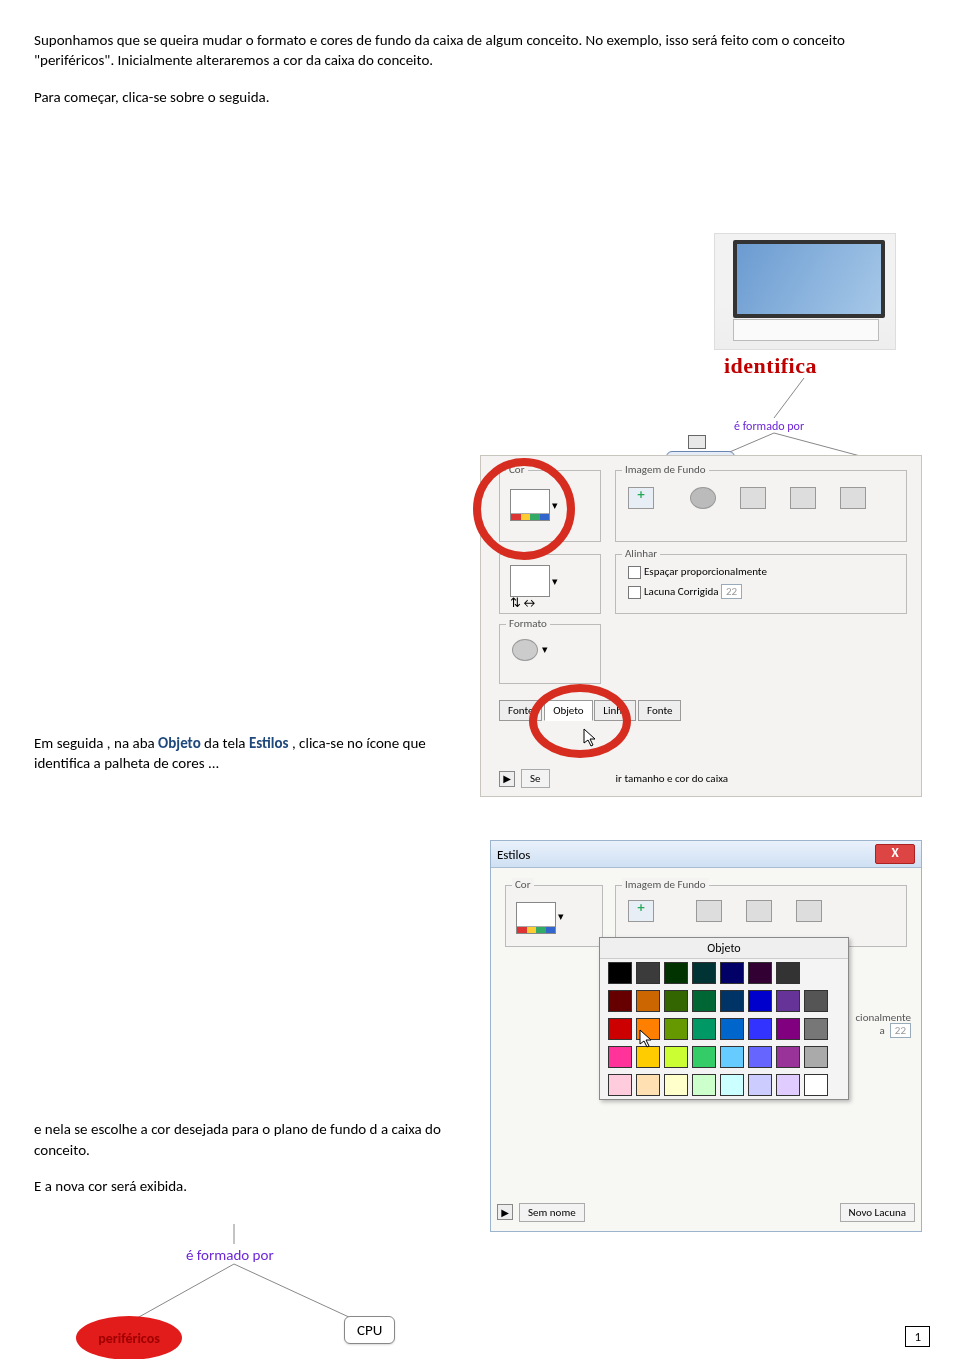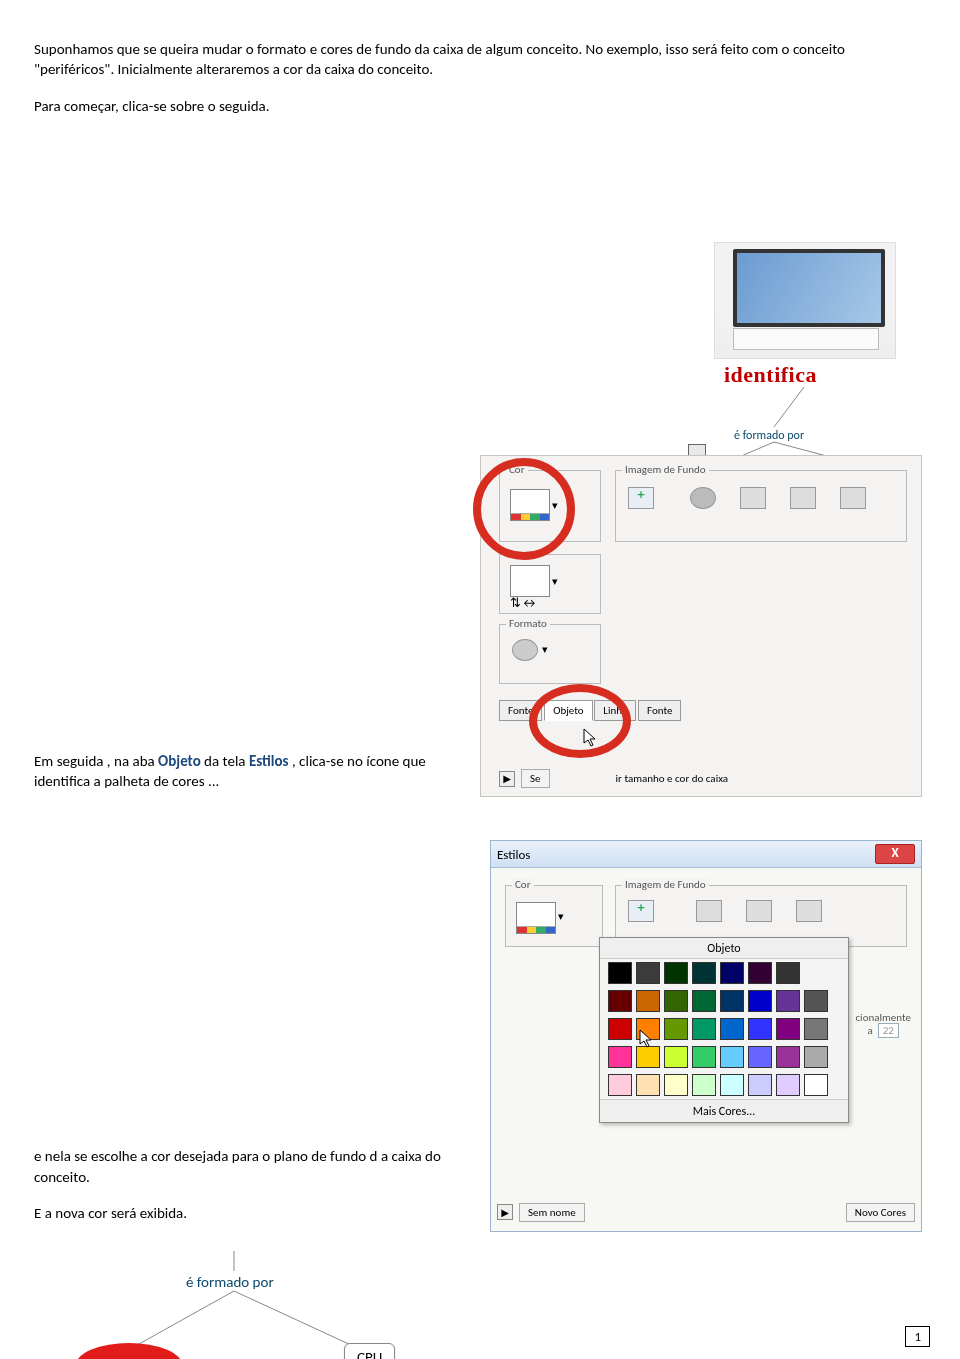--- a/index.html
+++ b/index.html
@@ -1,21 +1,21 @@
 <!DOCTYPE html>
 <html><head>
 <meta charset="utf-8">
 <style>
 body{margin:0;padding:30px 34px;font-family:Calibri,Arial,sans-serif;font-size:15px;color:#000;width:892px;background:#fff}
-.para{line-height:1.35;margin:9px 0 16px}
+.para{line-height:1.35;margin:0 0 16px}
 .boldblue{color:#1f497d;font-weight:bold}
 .fig-cmap1{position:absolute;left:540px;top:110px;width:390px;height:310px}
 .relbox{position:relative}
 .node{position:absolute;border:1px solid #888;border-radius:6px;background:#fff;font-size:12px;padding:2px 8px;box-shadow:0 1px 2px rgba(0,0,0,.15)}
-.linklabel{position:absolute;font-size:12px;color:#0c4a6e}
+.linklabel{position:absolute;font-size:12px;color:#6d28d9}
 .computer-img{position:absolute;left:140px;top:0;width:180px;height:115px;border:1px solid #ddd;background:linear-gradient(#f2f2f2 60%,#eee)}
 .screen{position:absolute;left:18px;top:6px;width:144px;height:70px;background:linear-gradient(120deg,#6b9bd1,#a6c8e8);border:4px solid #333;border-radius:2px}
 .kbd{position:absolute;left:18px;bottom:8px;width:144px;height:20px;background:#fafafa;border:1px solid #bbb}
 .comp-label{position:absolute;left:150px;top:120px;color:#c00000;font-weight:bold;font-size:22px;font-family:'Times New Roman',serif;letter-spacing:.5px}
 .cursor{position:absolute;width:14px;height:20px}
 .cursor svg{width:14px;height:20px}
 .selnode{background:#e6ecf5;border-color:#6b86b3}
 .tool-icon{width:16px;height:12px;border:1px solid #666;background:#e8e8e8;display:inline-block}
 
 .fig-styles{position:absolute;left:480px;top:455px;width:440px;height:340px;background:#f4f3f2;border:1px solid #c8c5bf;font-size:12px}
@@ -121,20 +121,25 @@
     <span class="small-icon" style="position:absolute;left:174px;top:16px"></span>
     <span class="small-icon" style="position:absolute;left:224px;top:16px"></span>
   </div>
 
   <div class="grp" style="left:18px;top:98px;width:100px;height:58px">
     <div style="position:absolute;left:10px;top:10px" class="palette-btn"></div>
     <span style="position:absolute;left:52px;top:20px;font-size:11px">▾</span>
     <span style="position:absolute;left:10px;top:40px;font-size:13px">⇅↔</span>
   </div>
 
+  <div class="grp" style="left:134px;top:98px;width:290px;height:58px">
+    <span class="grp-title">Alinhar</span>
+    <div style="position:absolute;left:12px;top:10px;font-size:11px"><span class="chk"></span><span>Espaçar proporcionalmente</span></div>
+    <div style="position:absolute;left:12px;top:30px;font-size:11px"><span class="chk"></span><span>Lacuna Corrigida</span> <span style="border:1px solid #9ab;background:#fff;padding:0 4px;color:#999">22</span></div>
+  </div>
 
   <div class="grp" style="left:18px;top:168px;width:100px;height:58px">
     <span class="grp-title">Formato</span>
     <span class="small-icon" style="position:absolute;left:12px;top:14px;border-radius:50%;background:#ccc"></span>
     <span style="position:absolute;left:42px;top:18px;font-size:11px">▾</span>
   </div>
 
 
   <div style="position:absolute;left:18px;top:244px">
     <span class="tab">Fonte</span>
@@ -199,21 +204,21 @@
     <span style="position:absolute;left:52px;top:24px;font-size:11px">▾</span>
   </div>
   <div class="grp" style="left:124px;top:44px;width:290px;height:60px">
     <span class="grp-title">Imagem de Fundo</span>
     <span class="small-icon" style="position:absolute;left:12px;top:14px;background:#e8eef6"><span style="position:relative;left:6px;top:-2px;color:#2a5;font-weight:bold">＋</span></span>
     <span class="small-icon" style="position:absolute;left:80px;top:14px"></span>
     <span class="small-icon" style="position:absolute;left:130px;top:14px"></span>
     <span class="small-icon" style="position:absolute;left:180px;top:14px"></span>
   </div>
 
-  <div style="position:absolute;right:10px;top:170px;font-size:11px;color:#555;text-align:center">
+  <div style="position:absolute;right:10px;top:170px;font-size:11px;color:#555;text-align:right">
     <div>cionalmente</div>
     <div><span>a</span>&nbsp;&nbsp;<span style="border:1px solid #9ab;background:#fff;padding:0 4px;color:#999">22</span></div>
   </div>
 
   <div class="swatch-panel">
     <div class="nenhum">Objeto</div>
     <div id="swatch-rows">
         <div class="swatch-row">
           <div class="sw" style="background: rgb(0, 0, 0);"></div>
           <div class="sw" style="background: rgb(59, 59, 59);"></div>
@@ -257,29 +262,28 @@
           <div class="sw" style="background: rgb(255, 204, 221);"></div>
           <div class="sw" style="background: rgb(255, 224, 179);"></div>
           <div class="sw" style="background: rgb(255, 255, 204);"></div>
           <div class="sw" style="background: rgb(204, 255, 204);"></div>
           <div class="sw" style="background: rgb(204, 255, 255);"></div>
           <div class="sw" style="background: rgb(204, 204, 255);"></div>
           <div class="sw" style="background: rgb(224, 204, 255);"></div>
           <div class="sw" style="background: rgb(255, 255, 255);"></div>
         </div>
       </div>
-    <div class="sw-btnrow">Mais Cores...</div>
   </div>
   <div class="cursor" style="left:148px;top:188px">
     <svg viewBox="0 0 14 20">
         <path d="M1 1 L1 15 L5 12 L8 18 L10 17 L7 11 L12 11 Z" fill="#fff" stroke="#000"></path>
       </svg>
   </div>
 
   <div class="btmbar">
     <span class="tri">▶</span>
     <span class="flatbtn">Sem nome</span>
     <span style="flex:1"></span>
-    <span class="flatbtn">Novo Cores</span>
+    <span class="flatbtn">Novo Lacuna</span>
   </div>
 </div>
 
 <div class="page-num">1</div>
 
 </body></html>

